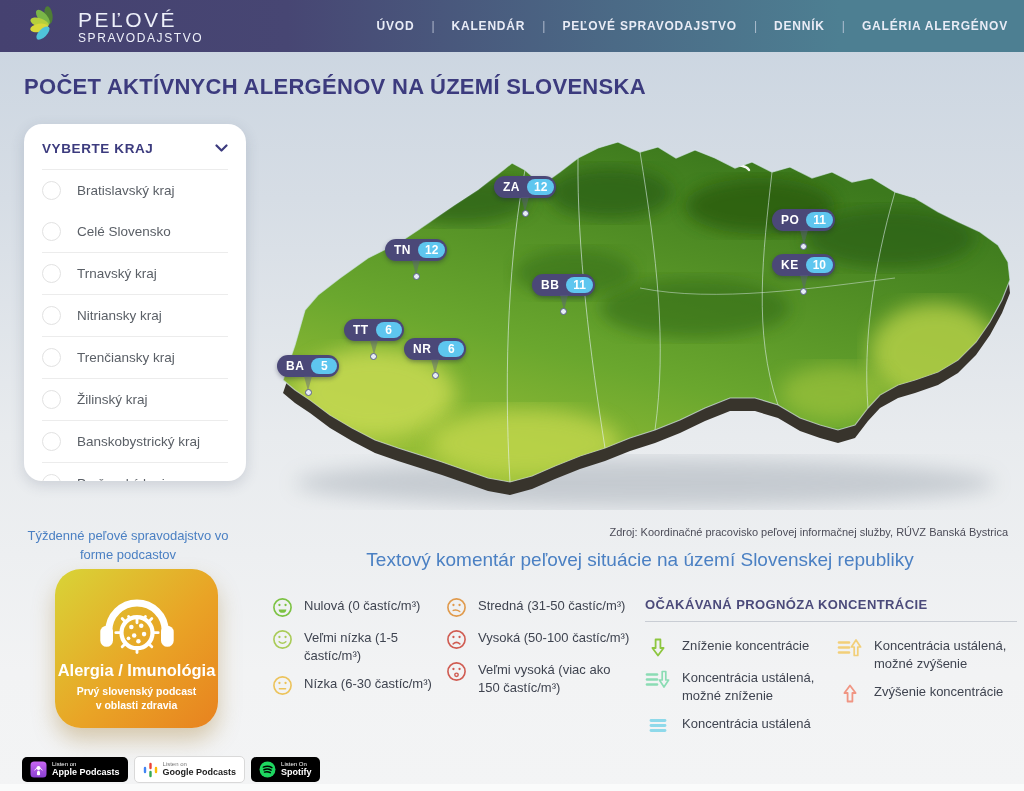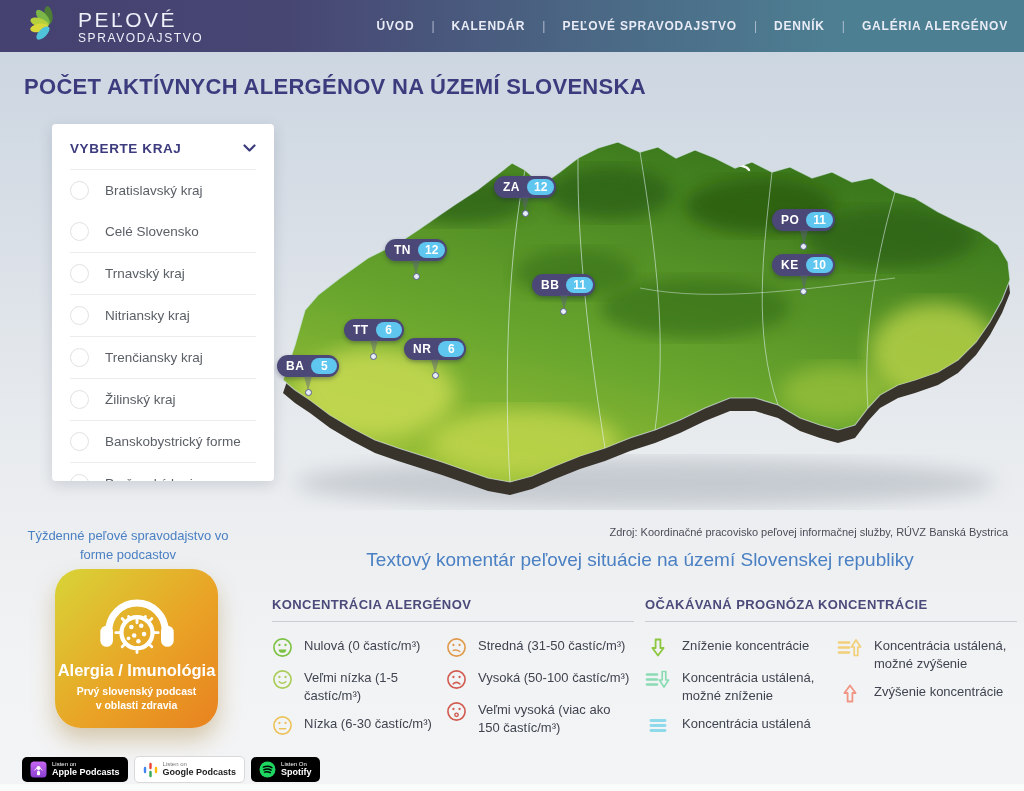--- a/index.html
+++ b/index.html
@@ -12,22 +12,22 @@
   .logo{display:flex;align-items:center;margin-left:30px;gap:8px;}
   .logo-text{color:#eef0fa;line-height:1;}
   .logo-line1{font-size:21px;letter-spacing:2.5px;}
   .logo-line2{font-size:12px;letter-spacing:1.6px;margin-top:2px;}
   .nav{margin-left:auto;margin-right:16px;display:flex;align-items:center;gap:17px;}
   .nav a{color:#e9ecf6;font-size:12px;font-weight:bold;letter-spacing:.8px;text-decoration:none;cursor:pointer;}
   .nav .sep{color:#cdd4e4;font-size:12px;opacity:.75;}
   
   .page-title{position:absolute;left:24px;top:74px;font-size:22px;font-weight:bold;color:#3c3b7e;letter-spacing:.3px;}
   
-  .kraj-card{position:absolute;left:24px;top:124px;width:222px;height:357px;background:#fff;border-radius:4px;
-    box-shadow:0 4px 14px rgba(60,70,100,.18);overflow:hidden;margin-left:28px;}
+  .kraj-card{position:absolute;left:24px;top:124px;width:222px;height:357px;background:#fff;border-radius:18px;
+    box-shadow:0 4px 14px rgba(60,70,100,.18);overflow:hidden;}
   .kraj-head{display:flex;align-items:center;justify-content:space-between;padding:17px 18px 13px 18px;}
   .kraj-title{font-size:13.5px;font-weight:bold;color:#3c3b7e;letter-spacing:.6px;}
   .kraj-chevron{color:#3c3b7e;font-size:12px;cursor:pointer;}
   .kraj-list{padding:0 18px;}
   .kraj-row{display:flex;align-items:center;gap:16px;padding:11px 0;border-top:1px solid #ececec;cursor:pointer;}
   .radio{width:17px;height:17px;border:1.5px solid #e2e2e2;border-radius:50%;background:#fff;flex:0 0 auto;}
   .kraj-label{font-size:13.5px;color:#5a5f66;}
   
   .map-wrap{position:absolute;left:275px;top:138px;width:740px;height:372px;}
   .marker{position:absolute;display:flex;flex-direction:column;align-items:center;cursor:pointer;}
@@ -137,21 +137,21 @@
       <div class="kraj-row">
         <span class="radio"></span>
         <span class="kraj-label">Trenčiansky kraj</span>
       </div>
       <div class="kraj-row">
         <span class="radio"></span>
         <span class="kraj-label">Žilinský kraj</span>
       </div>
       <div class="kraj-row">
         <span class="radio"></span>
-        <span class="kraj-label">Banskobystrický forme</span>
+        <span class="kraj-label">Banskobystrický kraj</span>
       </div>
       <div class="kraj-row">
         <span class="radio"></span>
         <span class="kraj-label">Prešovský kraj</span>
       </div>
     </div>
   </div>
 
   <div class="map-wrap">
     <svg width="740" height="372" viewBox="0 0 740 372">
@@ -260,21 +260,20 @@
       </div>
     <div class="stem"></div>
       <div class="pindot"></div>
   </div>
 
   <div class="map-source">Zdroj: Koordinačné pracovisko peľovej informačnej služby, RÚVZ Banská Bystrica</div>
 
   <div class="comment-heading">Textový komentár peľovej situácie na území Slovenskej republiky</div>
 
   <div class="legend conc">
-    <div class="legend-title">KONCENTRÁCIA ALERGÉNOV</div>
     <div class="legend-cols">
       <div class="legend-col">
         <div class="legend-item">
           <svg width="21" height="21" viewBox="-11 -11 22 22" color="#7cc242">
             <circle r="9" fill="none" stroke="currentColor" stroke-width="1.7"></circle>
             <circle cx="-3.2" cy="-2.6" r="1.2" fill="currentColor"></circle>
               <circle cx="3.2" cy="-2.6" r="1.2" fill="currentColor"></circle>
             <path d="M-4,2 A4,3.6 0 0 0 4,2 Z" fill="currentColor"></path>
           </svg>
           <span class="legend-label">Nulová (0 častíc/m³)</span>

